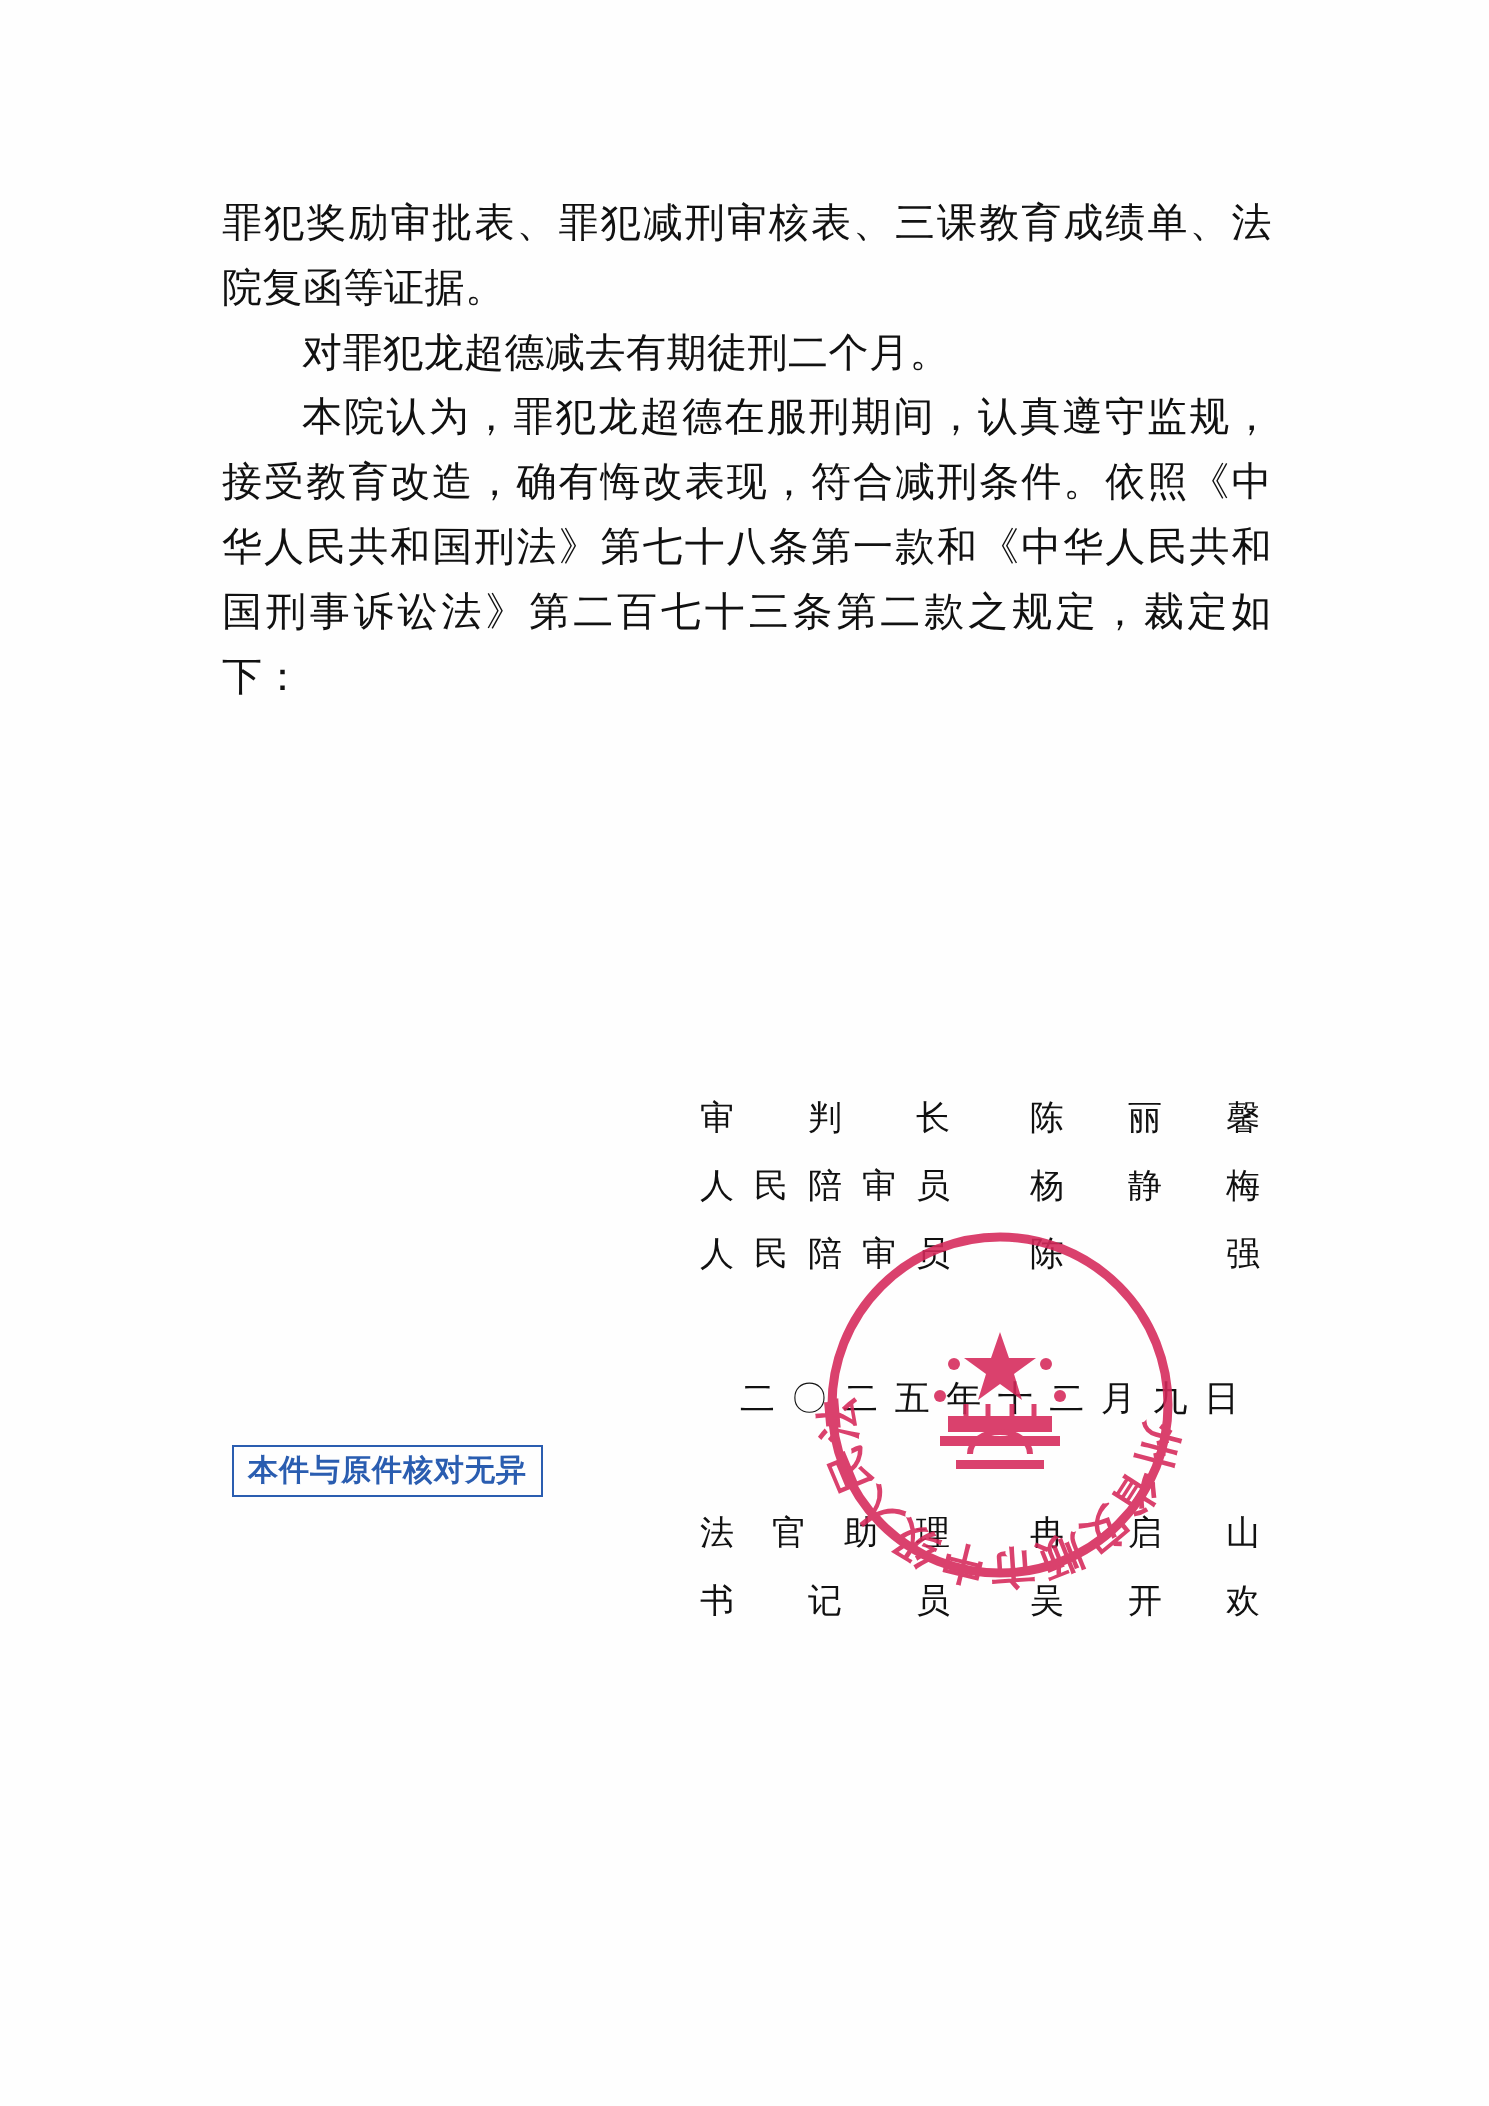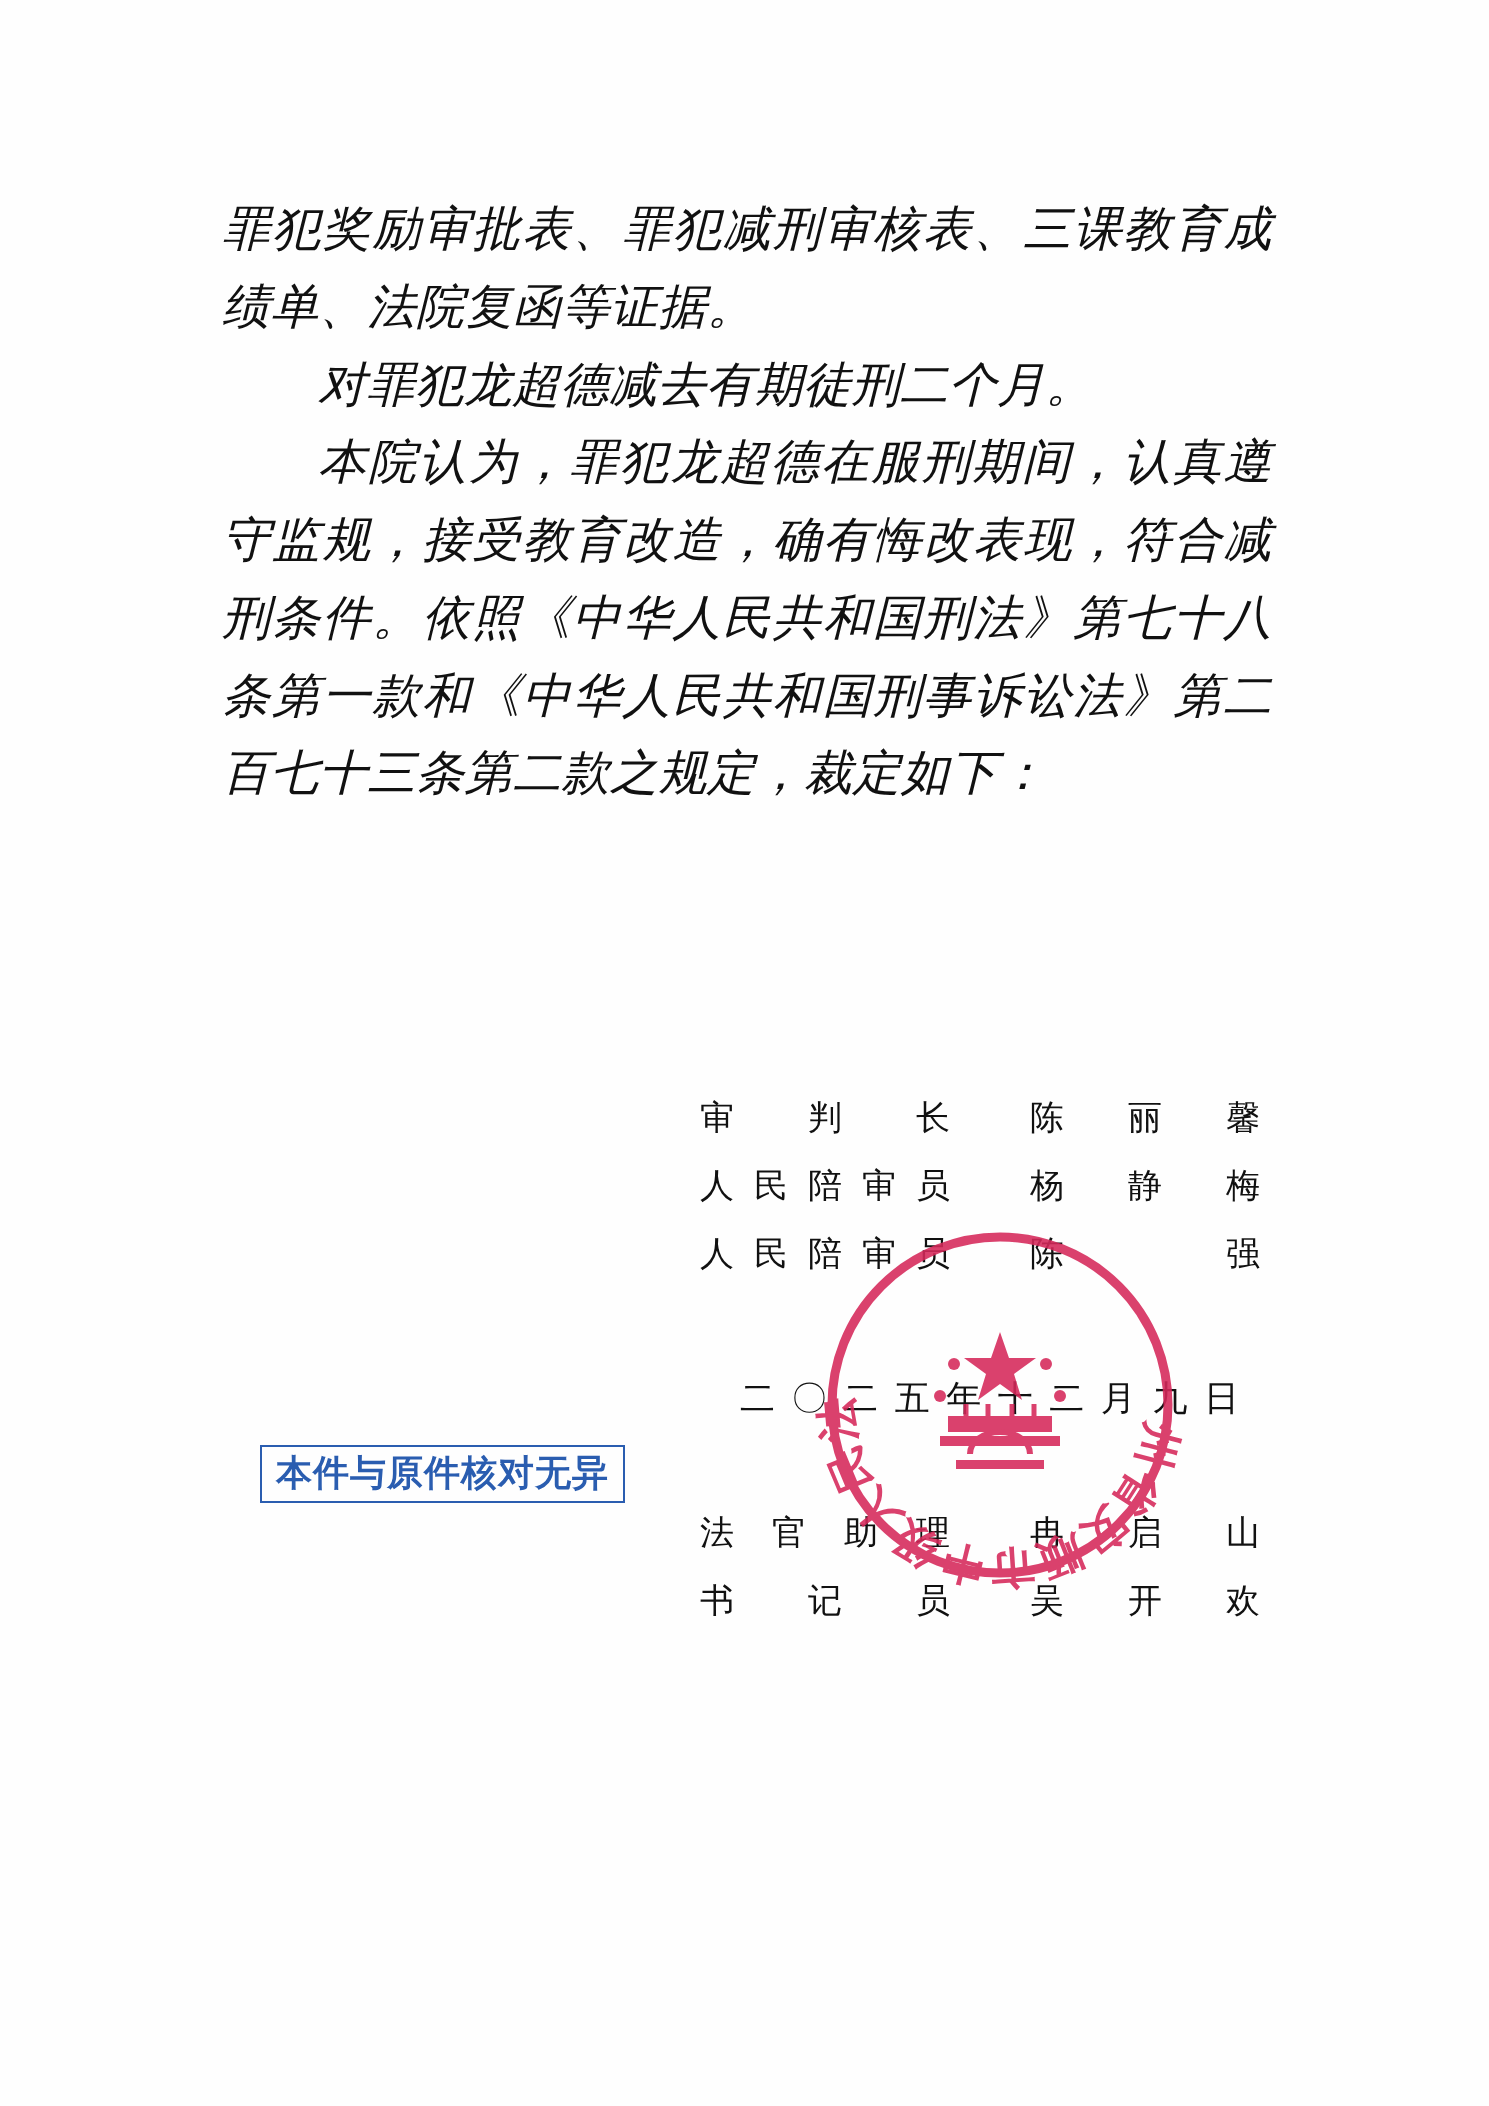--- a/index.html
+++ b/index.html
@@ -18,28 +18,27 @@
     background: #fefefe;
     overflow: hidden;
   }
   .body-text {
     position: absolute;
     left: 222px;
     top: 190px;
     width: 1050px;
   }
   .para {
-    font-size: 48px;
+    font-size: 40px;
     line-height: 1.62;
     letter-spacing: 0.5px;
     text-align: justify;
     text-justify: inter-ideograph;
     margin: 0 0 0 0;
     color: #111;
-    font-style: italic;
   }
   .para.indent {
     text-indent: 2em;
   }
 
   
   .sig-block {
     position: absolute;
     left: 700px;
     top: 1100px;
@@ -89,27 +88,26 @@
   }
 
   
   .verify-box {
     position: absolute;
     left: 232px;
     top: 1445px;
     border: 2px solid #2a5db0;
     padding: 8px 14px 10px 14px;
     color: #2a5db0;
-    font-size: 36px;
+    font-size: 30px;
     letter-spacing: 1px;
     font-family: "DejaVu Sans", "Liberation Sans", sans-serif;
     font-weight: bold;
     background: transparent;
     line-height: 1.0;
-    margin-left: 28px;
   }
 
   
   .seal {
     position: absolute;
     left: 800px;
     top: 1205px;
     width: 400px;
     height: 400px;
     pointer-events: none;

